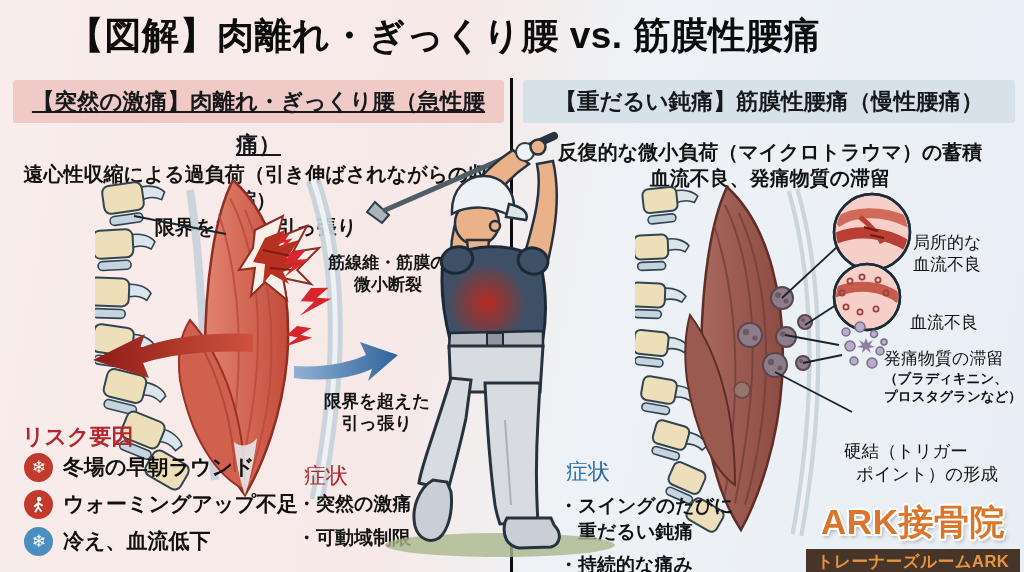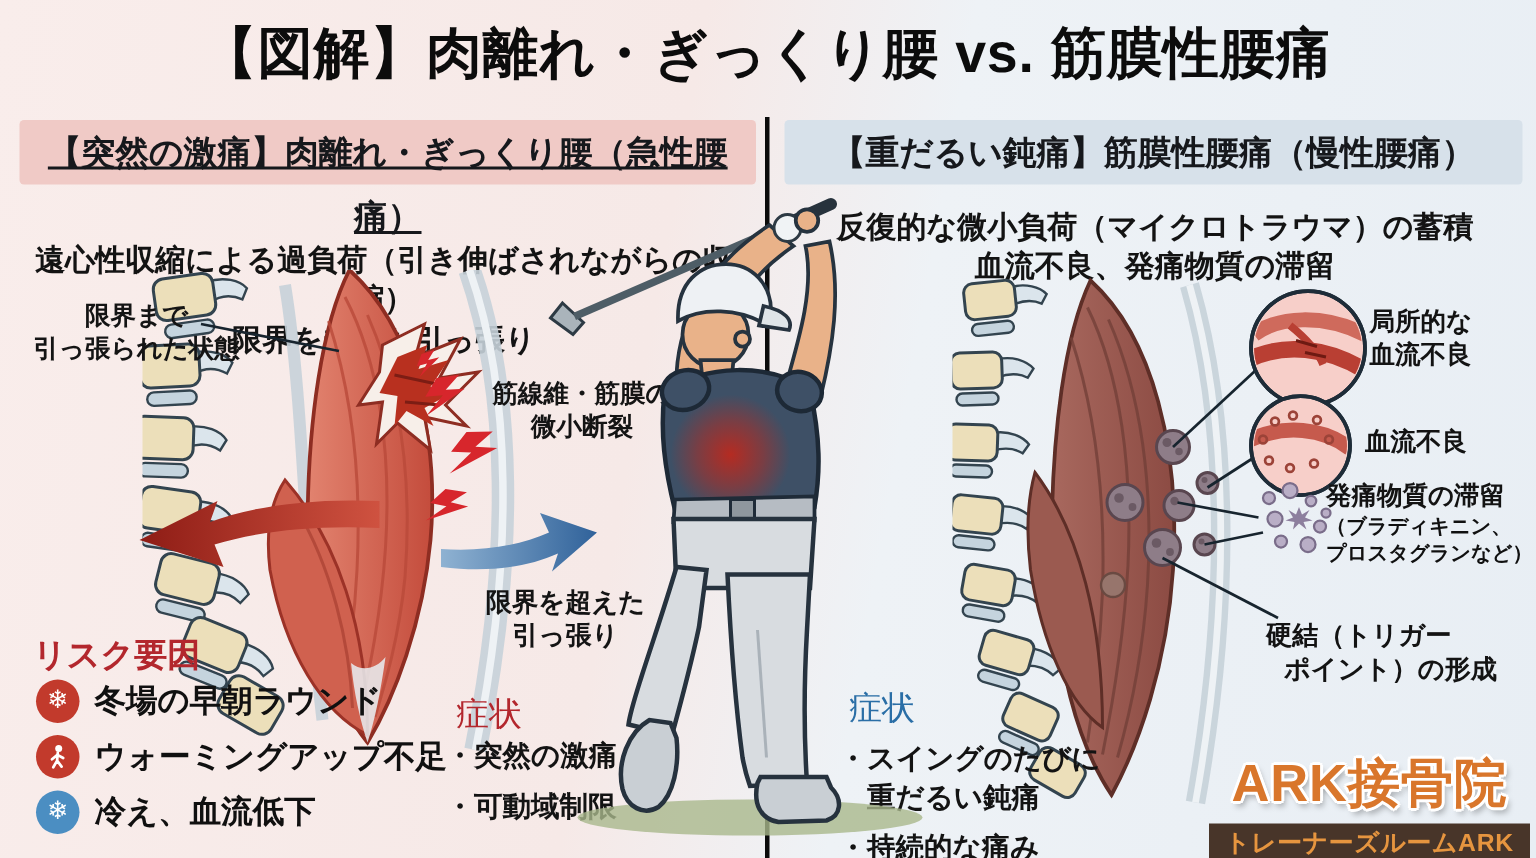--- a/index.html
+++ b/index.html
@@ -5,21 +5,21 @@
   html,body{margin:0;padding:0;background:#888;}
   *{box-sizing:border-box;}
   #stage{
     position:relative;width:1024px;height:572px;overflow:hidden;
     font-family:"Liberation Sans","DejaVu Sans",sans-serif;
     background:linear-gradient(100deg,#f9edeb 0%,#f6e9e7 42%,#eef2f6 58%,#e8eef4 100%);
     color:#101010;
   }
   .abs{position:absolute;}
   .title{
-    left:0;top:11px;width:888px;text-align:right;
+    left:0;top:11px;width:888px;text-align:center;
     font-size:37px;font-weight:900;letter-spacing:.5px;color:#0c0c0c;
   }
   .banner{
     top:80px;height:43px;line-height:43px;text-align:center;
     font-size:22.5px;font-weight:800;border-radius:3px;color:#16181c;
   }
   .banner.left{left:13px;width:491px;background:#f0cac6;text-decoration:underline;}
   .banner.right{left:523px;width:492px;background:#d7e1ea;}
   .subtitle{
     top:139px;text-align:center;font-size:20px;font-weight:800;line-height:1.32;color:#131313;
@@ -41,21 +41,21 @@
     width:29px;height:29px;border-radius:50%;flex:0 0 29px;
     display:flex;align-items:center;justify-content:center;color:#fff;font-size:17px;
   }
   .risk-ico.red{background:#c23a2c;}
   .risk-ico.blue{background:#4b8ec2;}
   .risk-label{font-size:21px;font-weight:800;white-space:nowrap;}
   .sym-head{font-size:22px;font-weight:400;text-align:right;}
   .sym-head.l{left:304px;top:461px;color:#b3272d;}
   .sym-head.r{left:566px;top:457px;color:#2a6ea6;}
   .sym-item{font-size:19px;font-weight:800;white-space:nowrap;color:#131313;}
-  .callout-label{font-weight:700;color:#131313;line-height:1.3;font-size:17px;}
+  .callout-label{font-weight:400;color:#131313;line-height:1.3;font-size:17px;margin-top:28px;}
   .callout-sub{font-weight:700;font-size:13.5px;line-height:1.32;}
   .brand{left:806px;top:499px;width:214px;text-align:center;}
   .brand-name{
     font-size:35px;font-weight:900;color:#d9762b;letter-spacing:.5px;
     text-shadow:2px 0 0 #fff,-2px 0 0 #fff,0 2px 0 #fff,0 -2px 0 #fff,1.5px 1.5px 0 #fff,-1.5px 1.5px 0 #fff,1.5px -1.5px 0 #fff,-1.5px -1.5px 0 #fff,2px 3px 4px rgba(0,0,0,.35);
   }
   .brand-banner{
     margin-top:3px;background:#483529;color:#e6953f;font-size:16.5px;font-weight:800;
     padding:2px 6px 3px;letter-spacing:.5px;white-space:nowrap;
   }
@@ -183,24 +183,20 @@
           <stop offset="1" stop-color="#30629a"></stop>
         </linearGradient>
       </defs>
     <path d="M2 40 C34 44,60 40,80 31 L76 43 L106 17 L68 4 L74 17 C56 25,32 30,2 28 Z" fill="url(#ga-blue)"></path>
   </svg>
 
   <svg class="abs" style="left:128px;top:208px;" width="105" height="30" viewBox="0 0 105 30">
     <line class="cline" x1="6" y1="8" x2="98" y2="26"></line>
   </svg>
 
-  <div class="abs ann center ann-stretched">
-    <div>限界まで</div>
-    <div>引っ張られた状態</div>
-  </div>
   <div class="abs ann center ann-tear">
     <div>筋線維・筋膜の</div>
     <div>微小断裂</div>
   </div>
   <div class="abs ann center ann-overlimit">
     <div>限界を超えた</div>
     <div>引っ張り</div>
   </div>
 
   <div class="abs risk-head">リスク要因</div>

